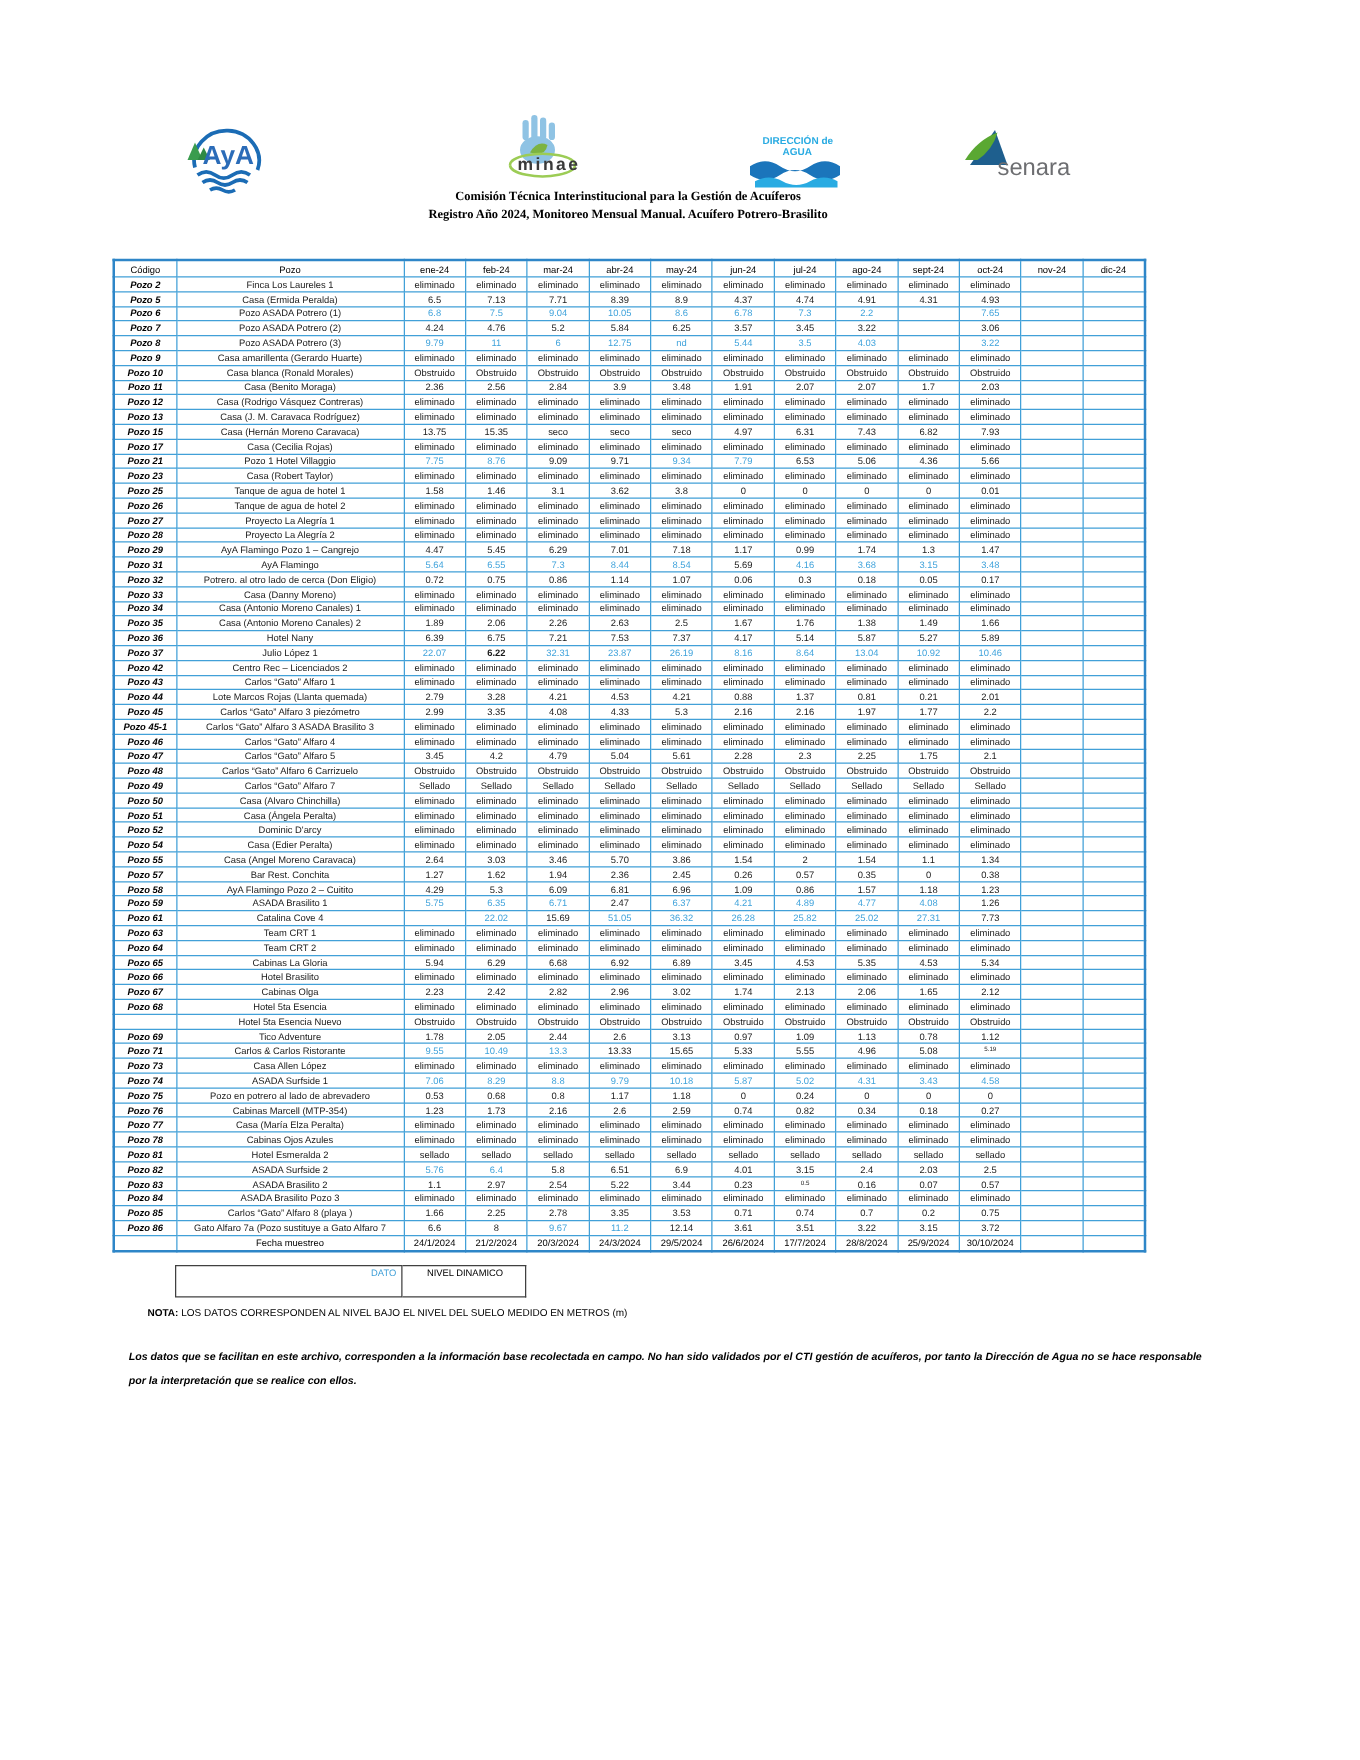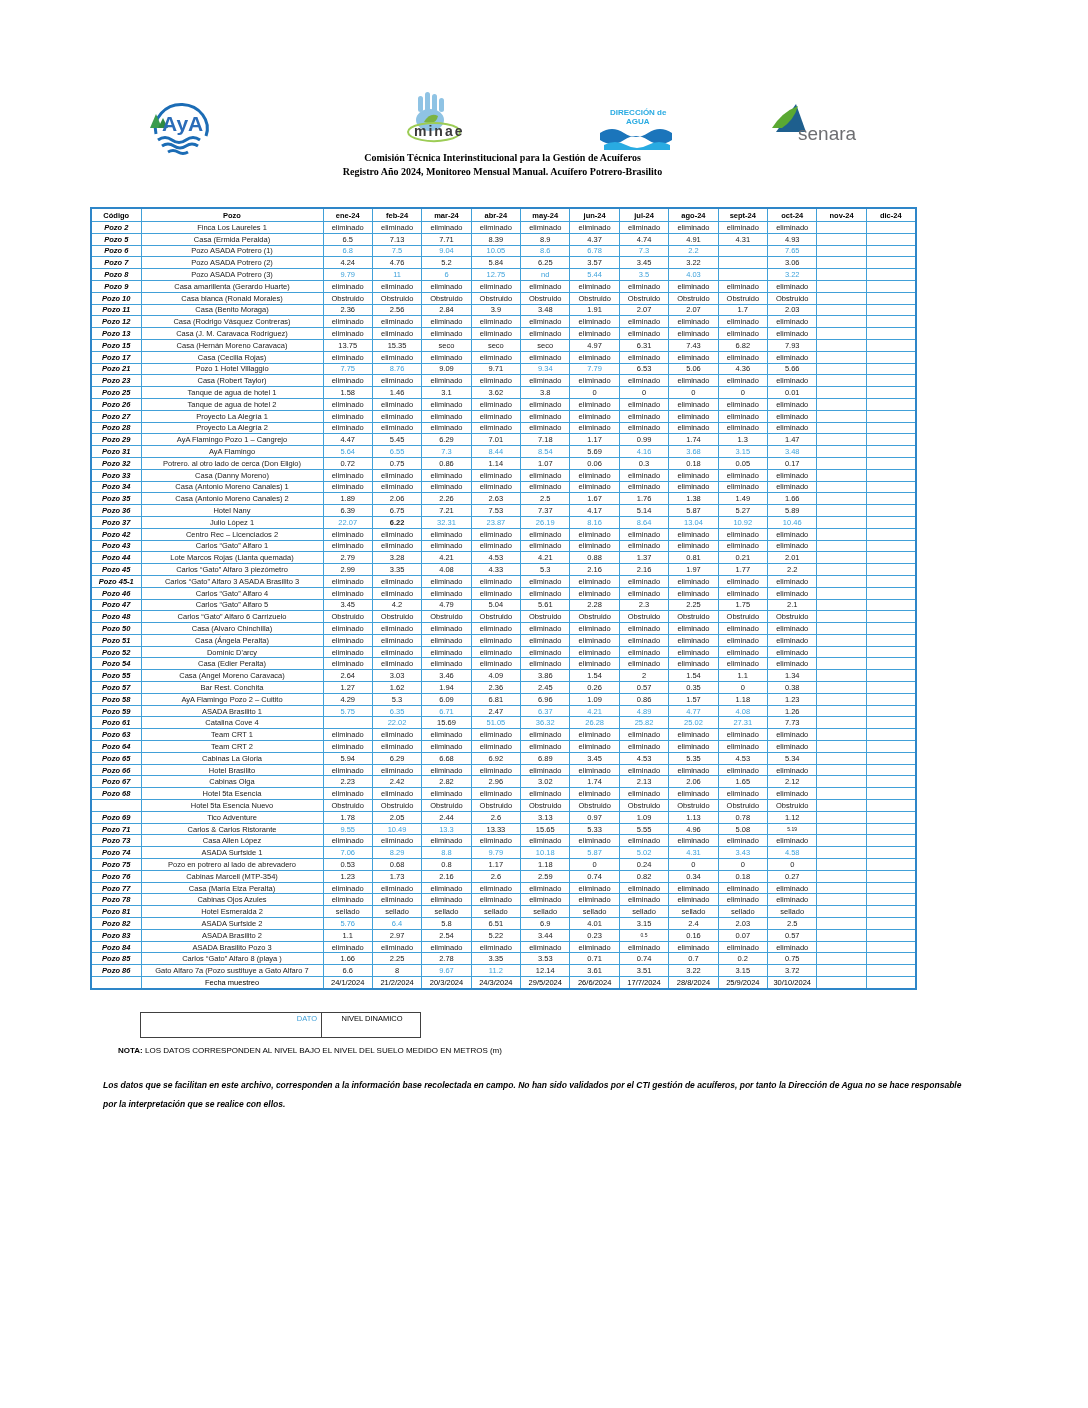--- a/index.html
+++ b/index.html
@@ -26,21 +26,21 @@
     font-size:7.5px; line-height:9px;
     border:2px solid #2e86c8;
   }
   table.mon col.c-code  { width:50px; }
   table.mon col.c-name  { width:182px; }
   table.mon col.c-month { width:49.4px; }
   table.mon th, table.mon td {
     border:1px solid #41a0d8; padding:0 2px; text-align:center;
     overflow:hidden; white-space:nowrap; height:10.8px; vertical-align:middle;
   }
-  table.mon thead th { font-weight:bold; height:12px; color:#000;margin-left:30px; }
+  table.mon thead th { font-weight:normal; height:12px; color:#000;margin-left:30px; }
   td.code { font-weight:bold; font-style:italic; color:#000; }
   td.blue { color:#3ea2db; }
   td.ar { text-align:right; }
   td.al { text-align:left; }
   td.sm { font-size:5px; }
   td.bd { font-weight:bold; }
   tr.fecha td { font-weight:normal; color:#000; }
   tr.fecha td.name { font-weight:normal; }
 
   .dato-row { position:absolute; left:140px; top:1012px; display:flex; height:26px; font-size:7.5px; }
@@ -694,20 +694,36 @@
         <td>Obstruido</td>
         <td>Obstruido</td>
         <td>Obstruido</td>
         <td>Obstruido</td>
         <td>Obstruido</td>
         <td>Obstruido</td>
         <td></td>
         <td></td>
       </tr>
       <tr>
+        <td class="code">Pozo 49</td>
+        <td class="name">Carlos “Gato” Alfaro 7</td>
+        <td>Sellado</td>
+        <td>Sellado</td>
+        <td>Sellado</td>
+        <td>Sellado</td>
+        <td>Sellado</td>
+        <td>Sellado</td>
+        <td>Sellado</td>
+        <td>Sellado</td>
+        <td>Sellado</td>
+        <td>Sellado</td>
+        <td></td>
+        <td></td>
+      </tr>
+      <tr>
         <td class="code">Pozo 50</td>
         <td class="name">Casa (Alvaro Chinchilla)</td>
         <td>eliminado</td>
         <td>eliminado</td>
         <td>eliminado</td>
         <td>eliminado</td>
         <td>eliminado</td>
         <td>eliminado</td>
         <td>eliminado</td>
         <td>eliminado</td>
@@ -763,21 +779,21 @@
         <td>eliminado</td>
         <td></td>
         <td></td>
       </tr>
       <tr>
         <td class="code">Pozo 55</td>
         <td class="name">Casa (Angel Moreno Caravaca)</td>
         <td>2.64</td>
         <td>3.03</td>
         <td>3.46</td>
-        <td>4.09</td>
+        <td>5.70</td>
         <td>3.86</td>
         <td>1.54</td>
         <td>2</td>
         <td>1.54</td>
         <td>1.1</td>
         <td>1.34</td>
         <td></td>
         <td></td>
       </tr>
       <tr>

